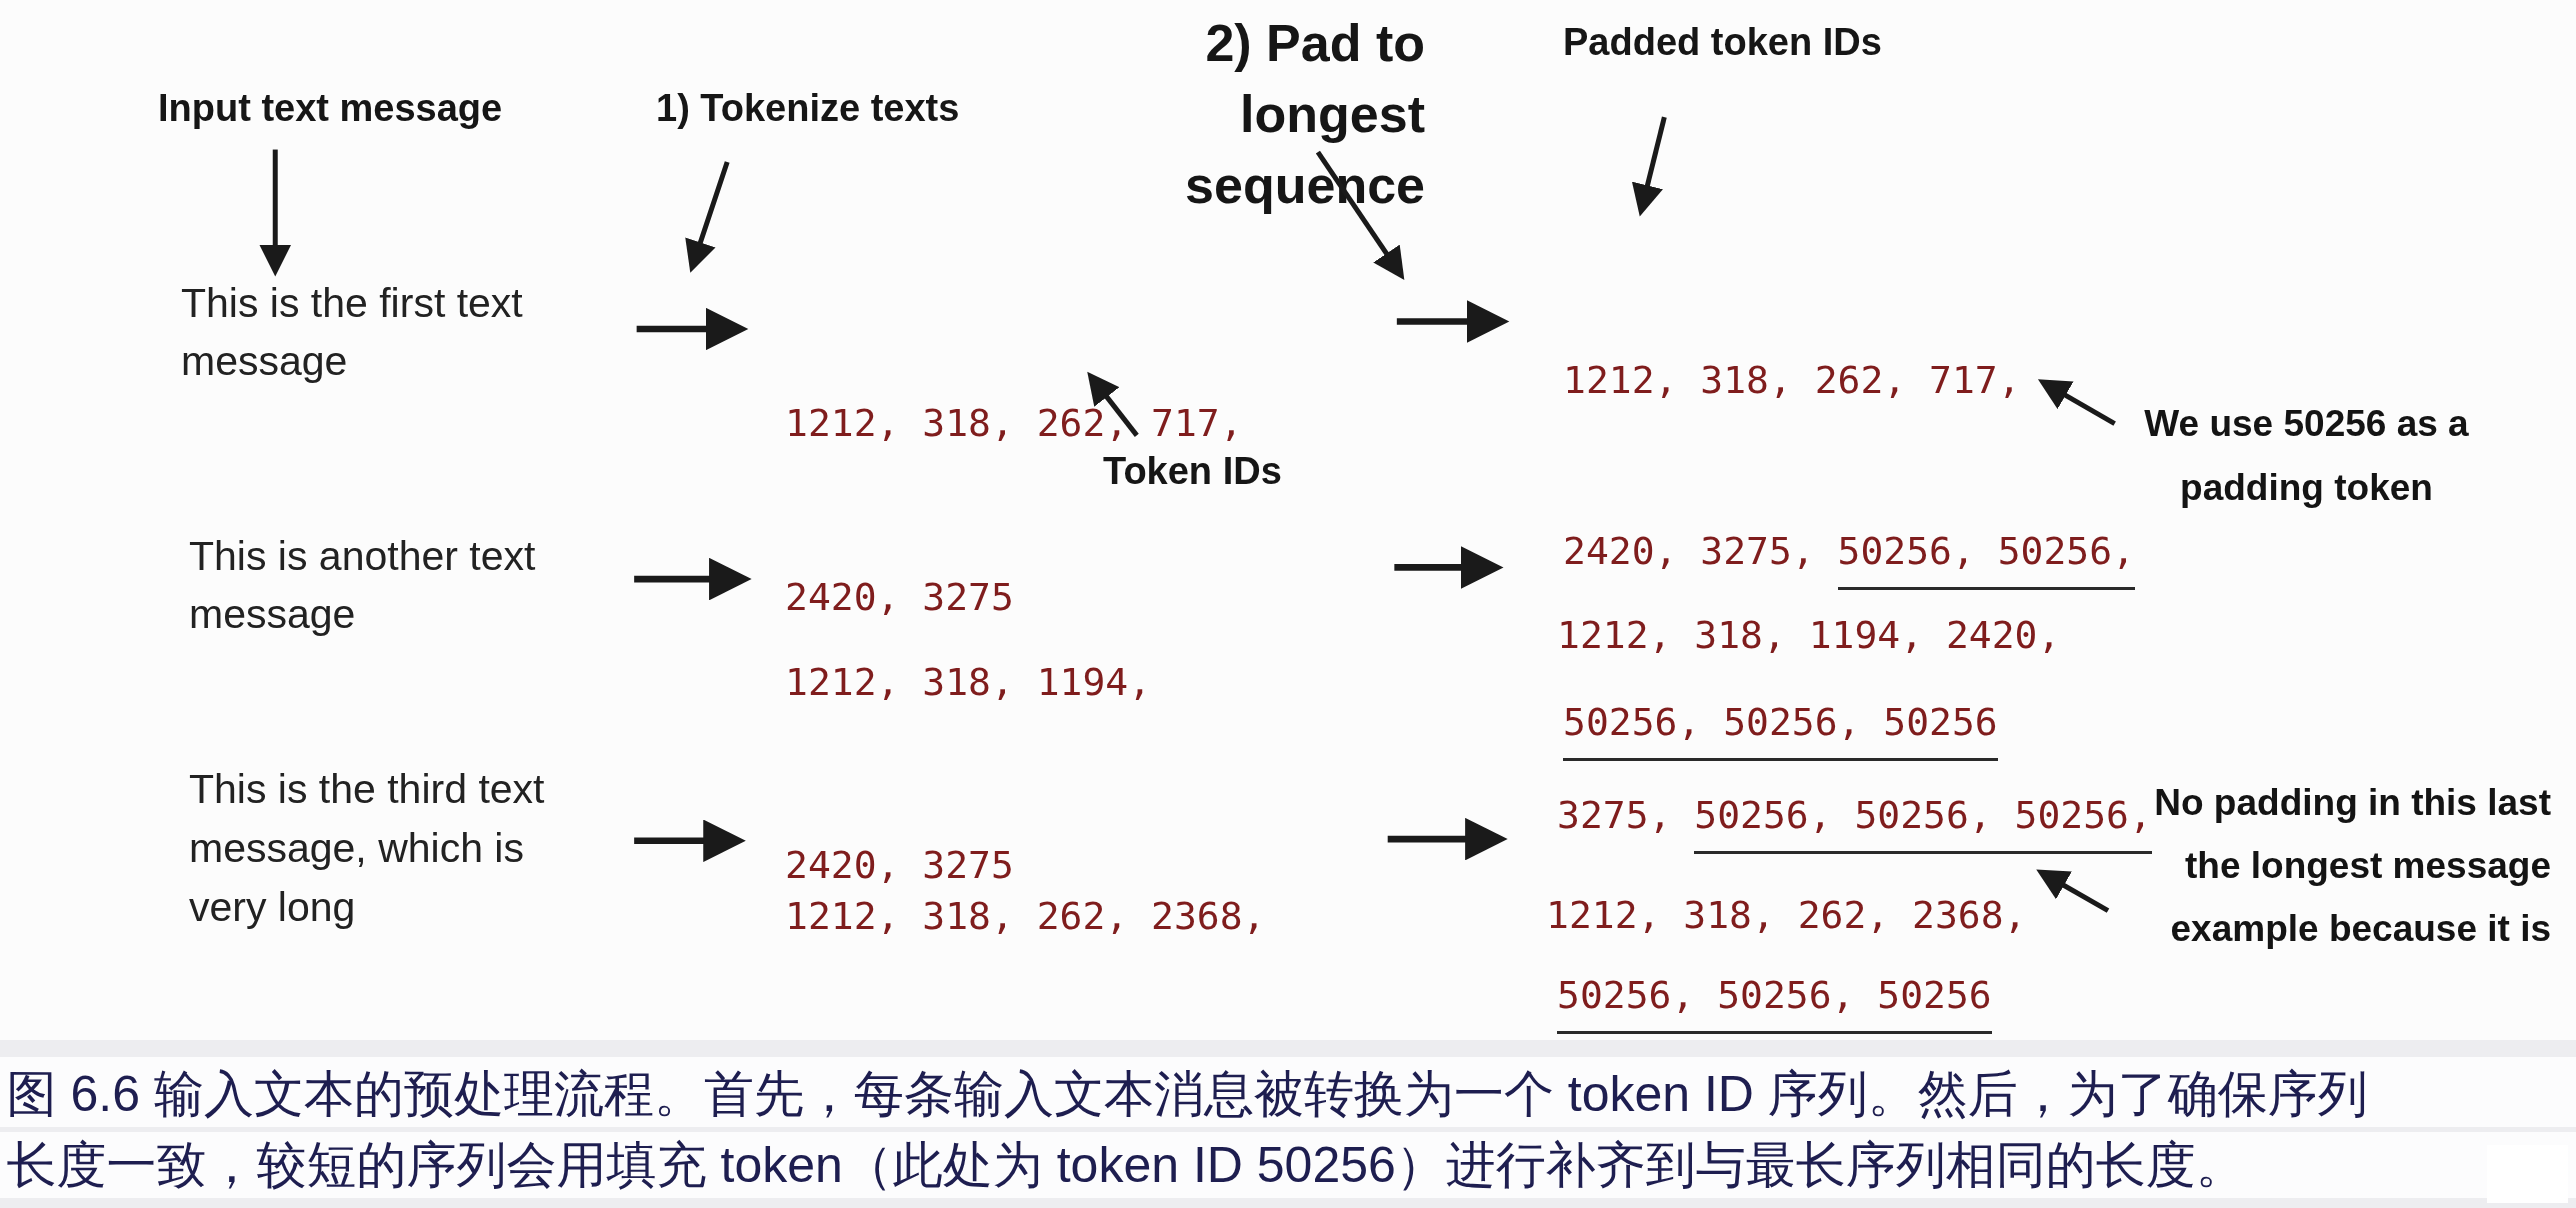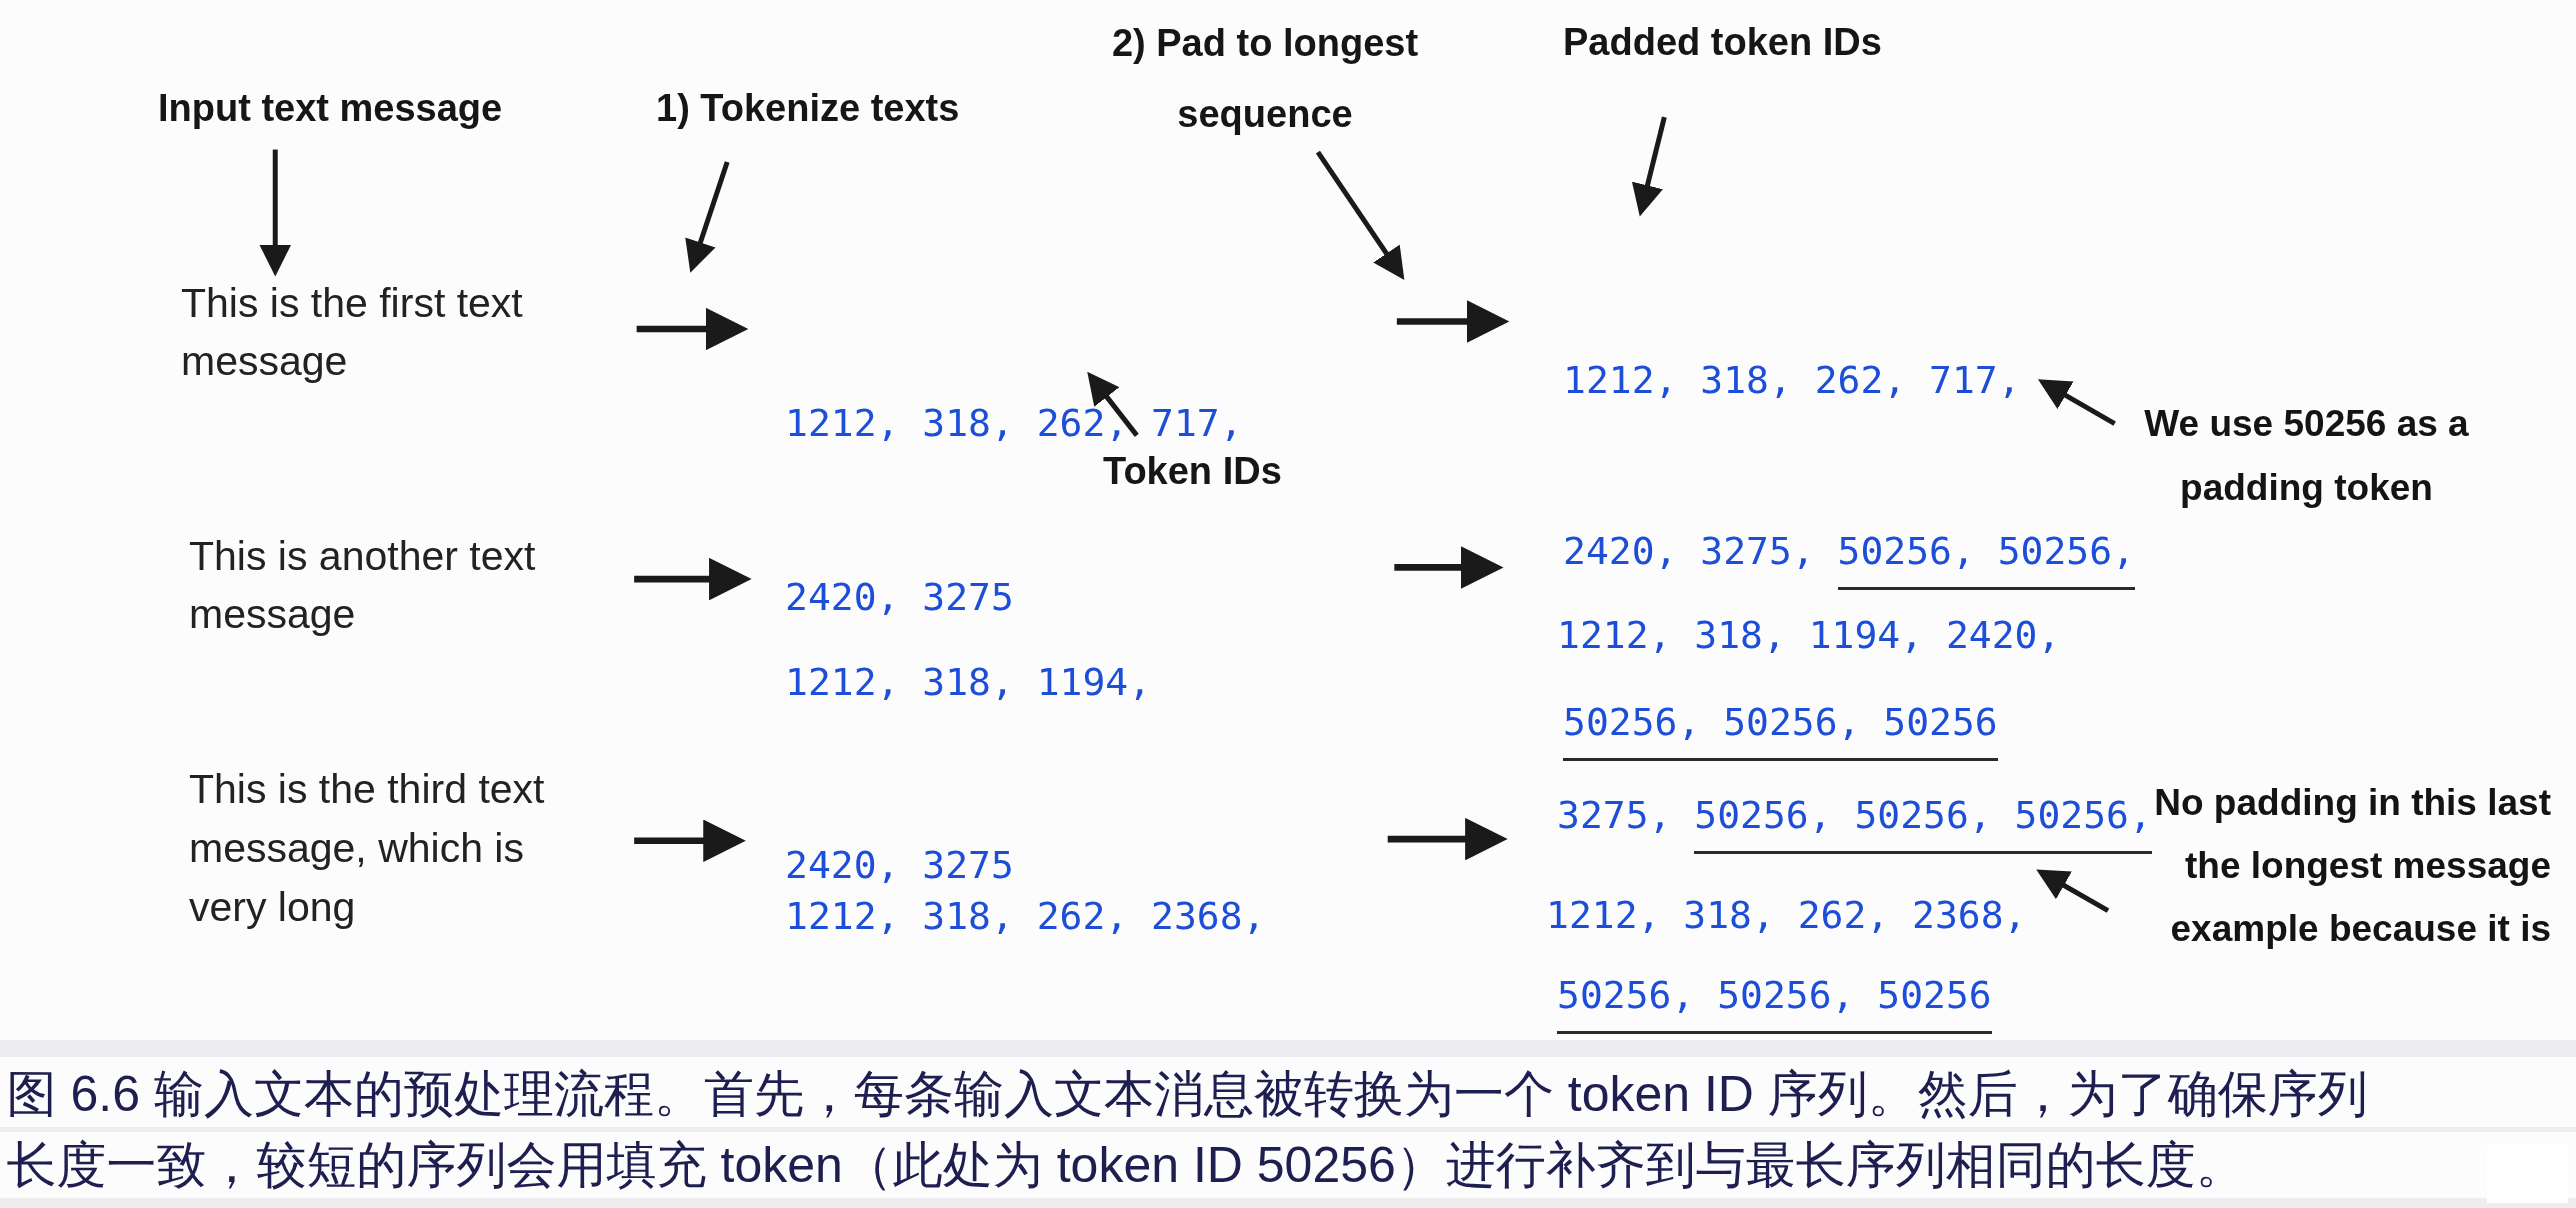--- a/index.html
+++ b/index.html
@@ -8,27 +8,27 @@
     background:#fcfcfc;
     font-family:"Liberation Sans","DejaVu Sans",sans-serif;
     color:#1c1c1c;
   }
   .abs{position:absolute;}
   
   .lbl{
     font-weight:bold;font-size:38px;line-height:45px;white-space:nowrap;
     color:#161616;letter-spacing:0px;
   }
-  .lbl2{font-weight:bold;font-size:38px;line-height:71px;text-align:center;color:#161616;}
+  .lbl2{font-weight:bold;font-size:52px;line-height:71px;text-align:right;color:#161616;}
   
   .msg{font-size:41px;line-height:58px;white-space:nowrap;color:#222;}
   
   .mono{
     font-family:"DejaVu Sans Mono","Liberation Mono",monospace;
-    font-size:38px;line-height:58px;white-space:pre;color:#1d4ed8;
+    font-size:38px;line-height:58px;white-space:pre;color:#7f1d1d;
   }
   .mono div{white-space:pre;}
   .pad-u{border-bottom:3.3px solid #2a2a2a;padding-bottom:14px;}
   
   .ann{font-weight:bold;font-size:37px;line-height:63px;text-align:center;color:#141414;}
   
   .cap-bg{left:0;top:1040px;width:2576px;height:168px;background:#ededf0;}
   .cap-band{left:0;width:2576px;background:#fcfcfd;}
   .caption-line{
     font-size:50px;line-height:61px;white-space:nowrap;font-weight:400;

